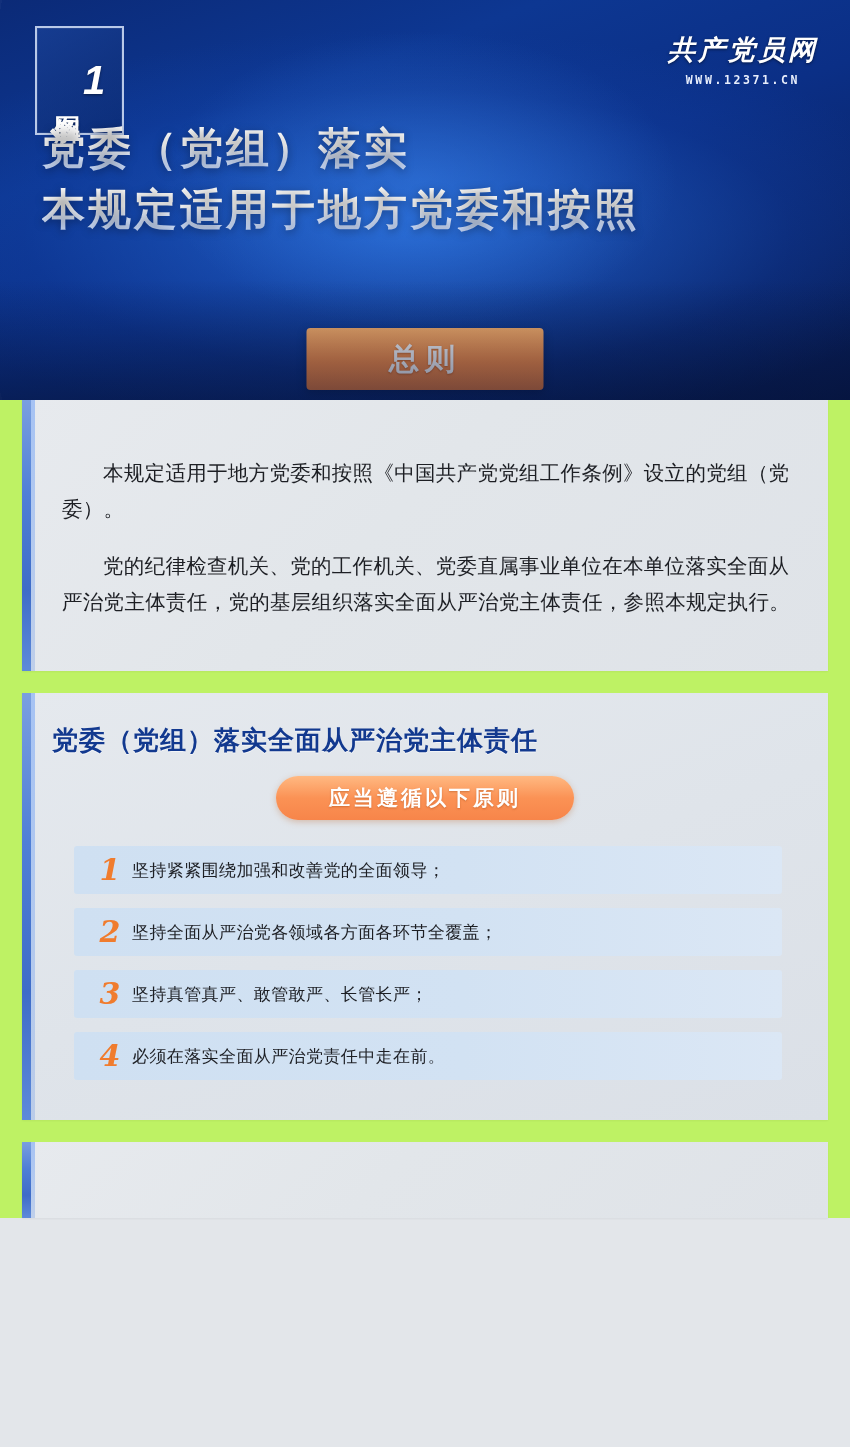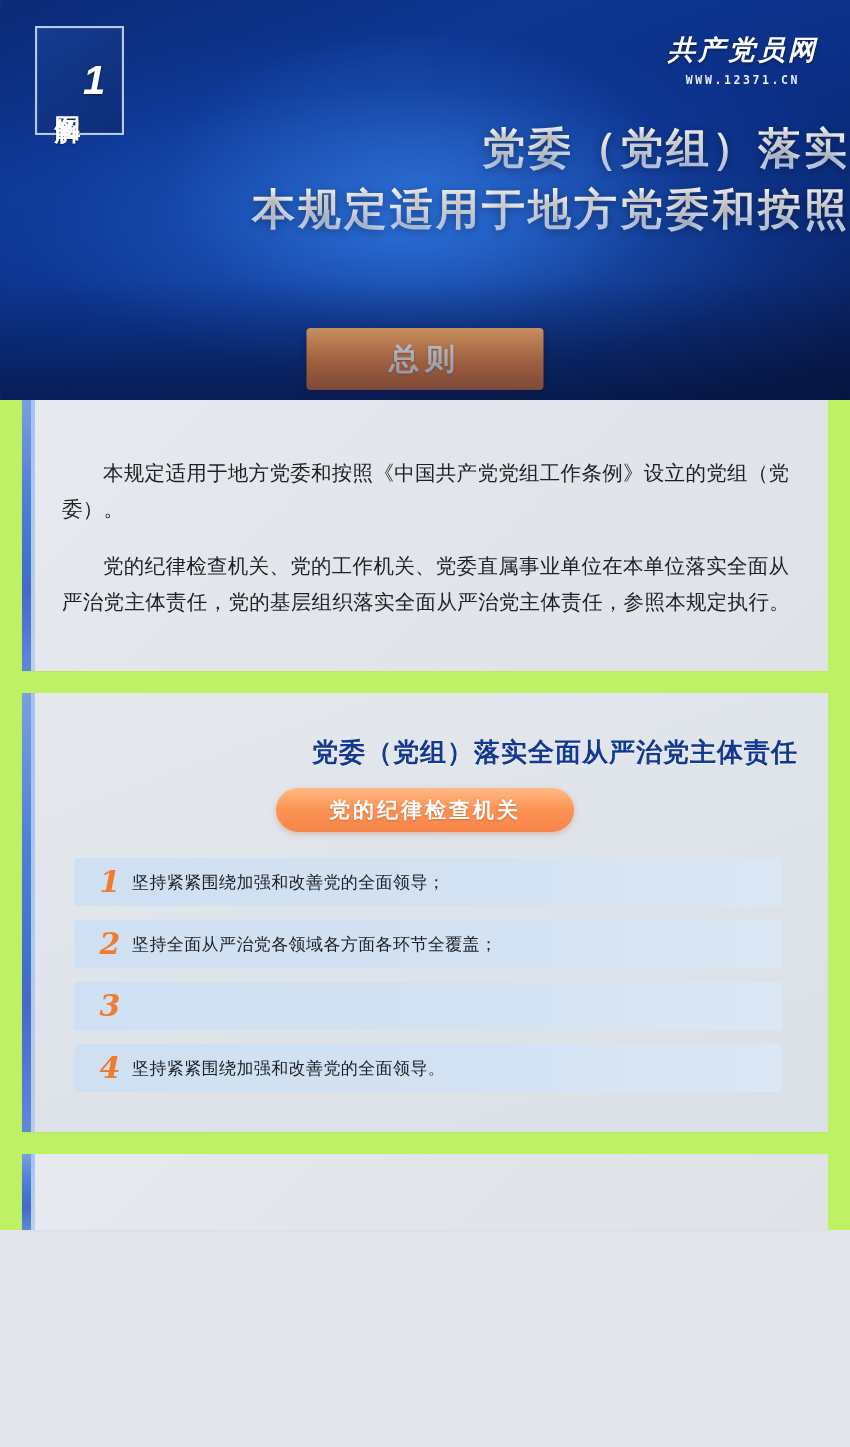--- a/index.html
+++ b/index.html
@@ -115,23 +115,24 @@
     font-size: 11.5px;
     letter-spacing: 2.6px;
     color: #e8eefc;
     font-family: "DejaVu Sans Mono", monospace;
     font-weight: bold;
   }
 
   
   .title-wrap {
     position: absolute;
-    left: 9px; right: 0;
+    left: 0; right: 0;
     top: 118px;
-    text-align: right;
+    text-align: left;
+    padding-left: 42px;
   }
   .title-line {
     font-size: 43px;
     font-weight: 700;
     letter-spacing: 3px;
     line-height: 1.42;
     background: linear-gradient(180deg, #ffffff 0%, #ffffff 45%, #d5e4ff 70%, #bcd2fb 100%);
     -webkit-background-clip: text;
     background-clip: text;
     color: transparent;
@@ -201,26 +202,26 @@
     font-family: "DejaVu Sans", "Liberation Sans", sans-serif;
   }
   .para + .para { margin-top: 2px; }
 
   
   .princ-card {
     padding: 30px 30px 40px 30px;
     background: linear-gradient(160deg, #e5e9ee 0%, #dfe4ea 50%, #dbe0e7 100%);
   }
   .princ-title {
-    text-align: right;
+    text-align: left;
     font-size: 26px;
     font-weight: 700;
     letter-spacing: 1px;
     color: #12398f;
-    margin-top: 12px;
+    margin-top: 0;
     text-shadow: 0 1px 0 rgba(255,255,255,.6);
   }
   .princ-sub {
     margin: 18px auto 0;
     width: 298px;
     height: 44px;
     border-radius: 22px;
     background: linear-gradient(180deg, #ffb982 0%, #fb9255 50%, #f7854a 100%);
     display: flex;
     align-items: center;
@@ -306,37 +307,38 @@
     <div class="card p-card">
       <div class="edge"></div>
       <p class="para">本规定适用于地方党委和按照《中国共产党党组工作条例》设立的党组（党委）。</p>
       <p class="para">党的纪律检查机关、党的工作机关、党委直属事业单位在本单位落实全面从严治党主体责任，党的基层组织落实全面从严治党主体责任，参照本规定执行。</p>
     </div>
 
     <div class="card princ-card">
       <div class="edge"></div>
       <div class="princ-title">党委（党组）落实全面从严治党主体责任</div>
       <div class="princ-sub">
-        <span>党的纪律检查机关</span>
+        <span>应当遵循以下原则</span>
       </div>
       <div class="princ-list">
         <div class="princ-item">
           <div class="princ-num">1</div>
           <div class="princ-text">坚持紧紧围绕加强和改善党的全面领导；</div>
         </div>
         <div class="princ-item">
           <div class="princ-num">2</div>
           <div class="princ-text">坚持全面从严治党各领域各方面各环节全覆盖；</div>
         </div>
         <div class="princ-item">
           <div class="princ-num">3</div>
+          <div class="princ-text">坚持真管真严、敢管敢严、长管长严；</div>
         </div>
         <div class="princ-item">
           <div class="princ-num">4</div>
-          <div class="princ-text">坚持紧紧围绕加强和改善党的全面领导。</div>
+          <div class="princ-text">必须在落实全面从严治党责任中走在前。</div>
         </div>
       </div>
     </div>
 
     <div class="card last-card">
       <div class="edge"></div>
     </div>
 
   </div>
 </div>

